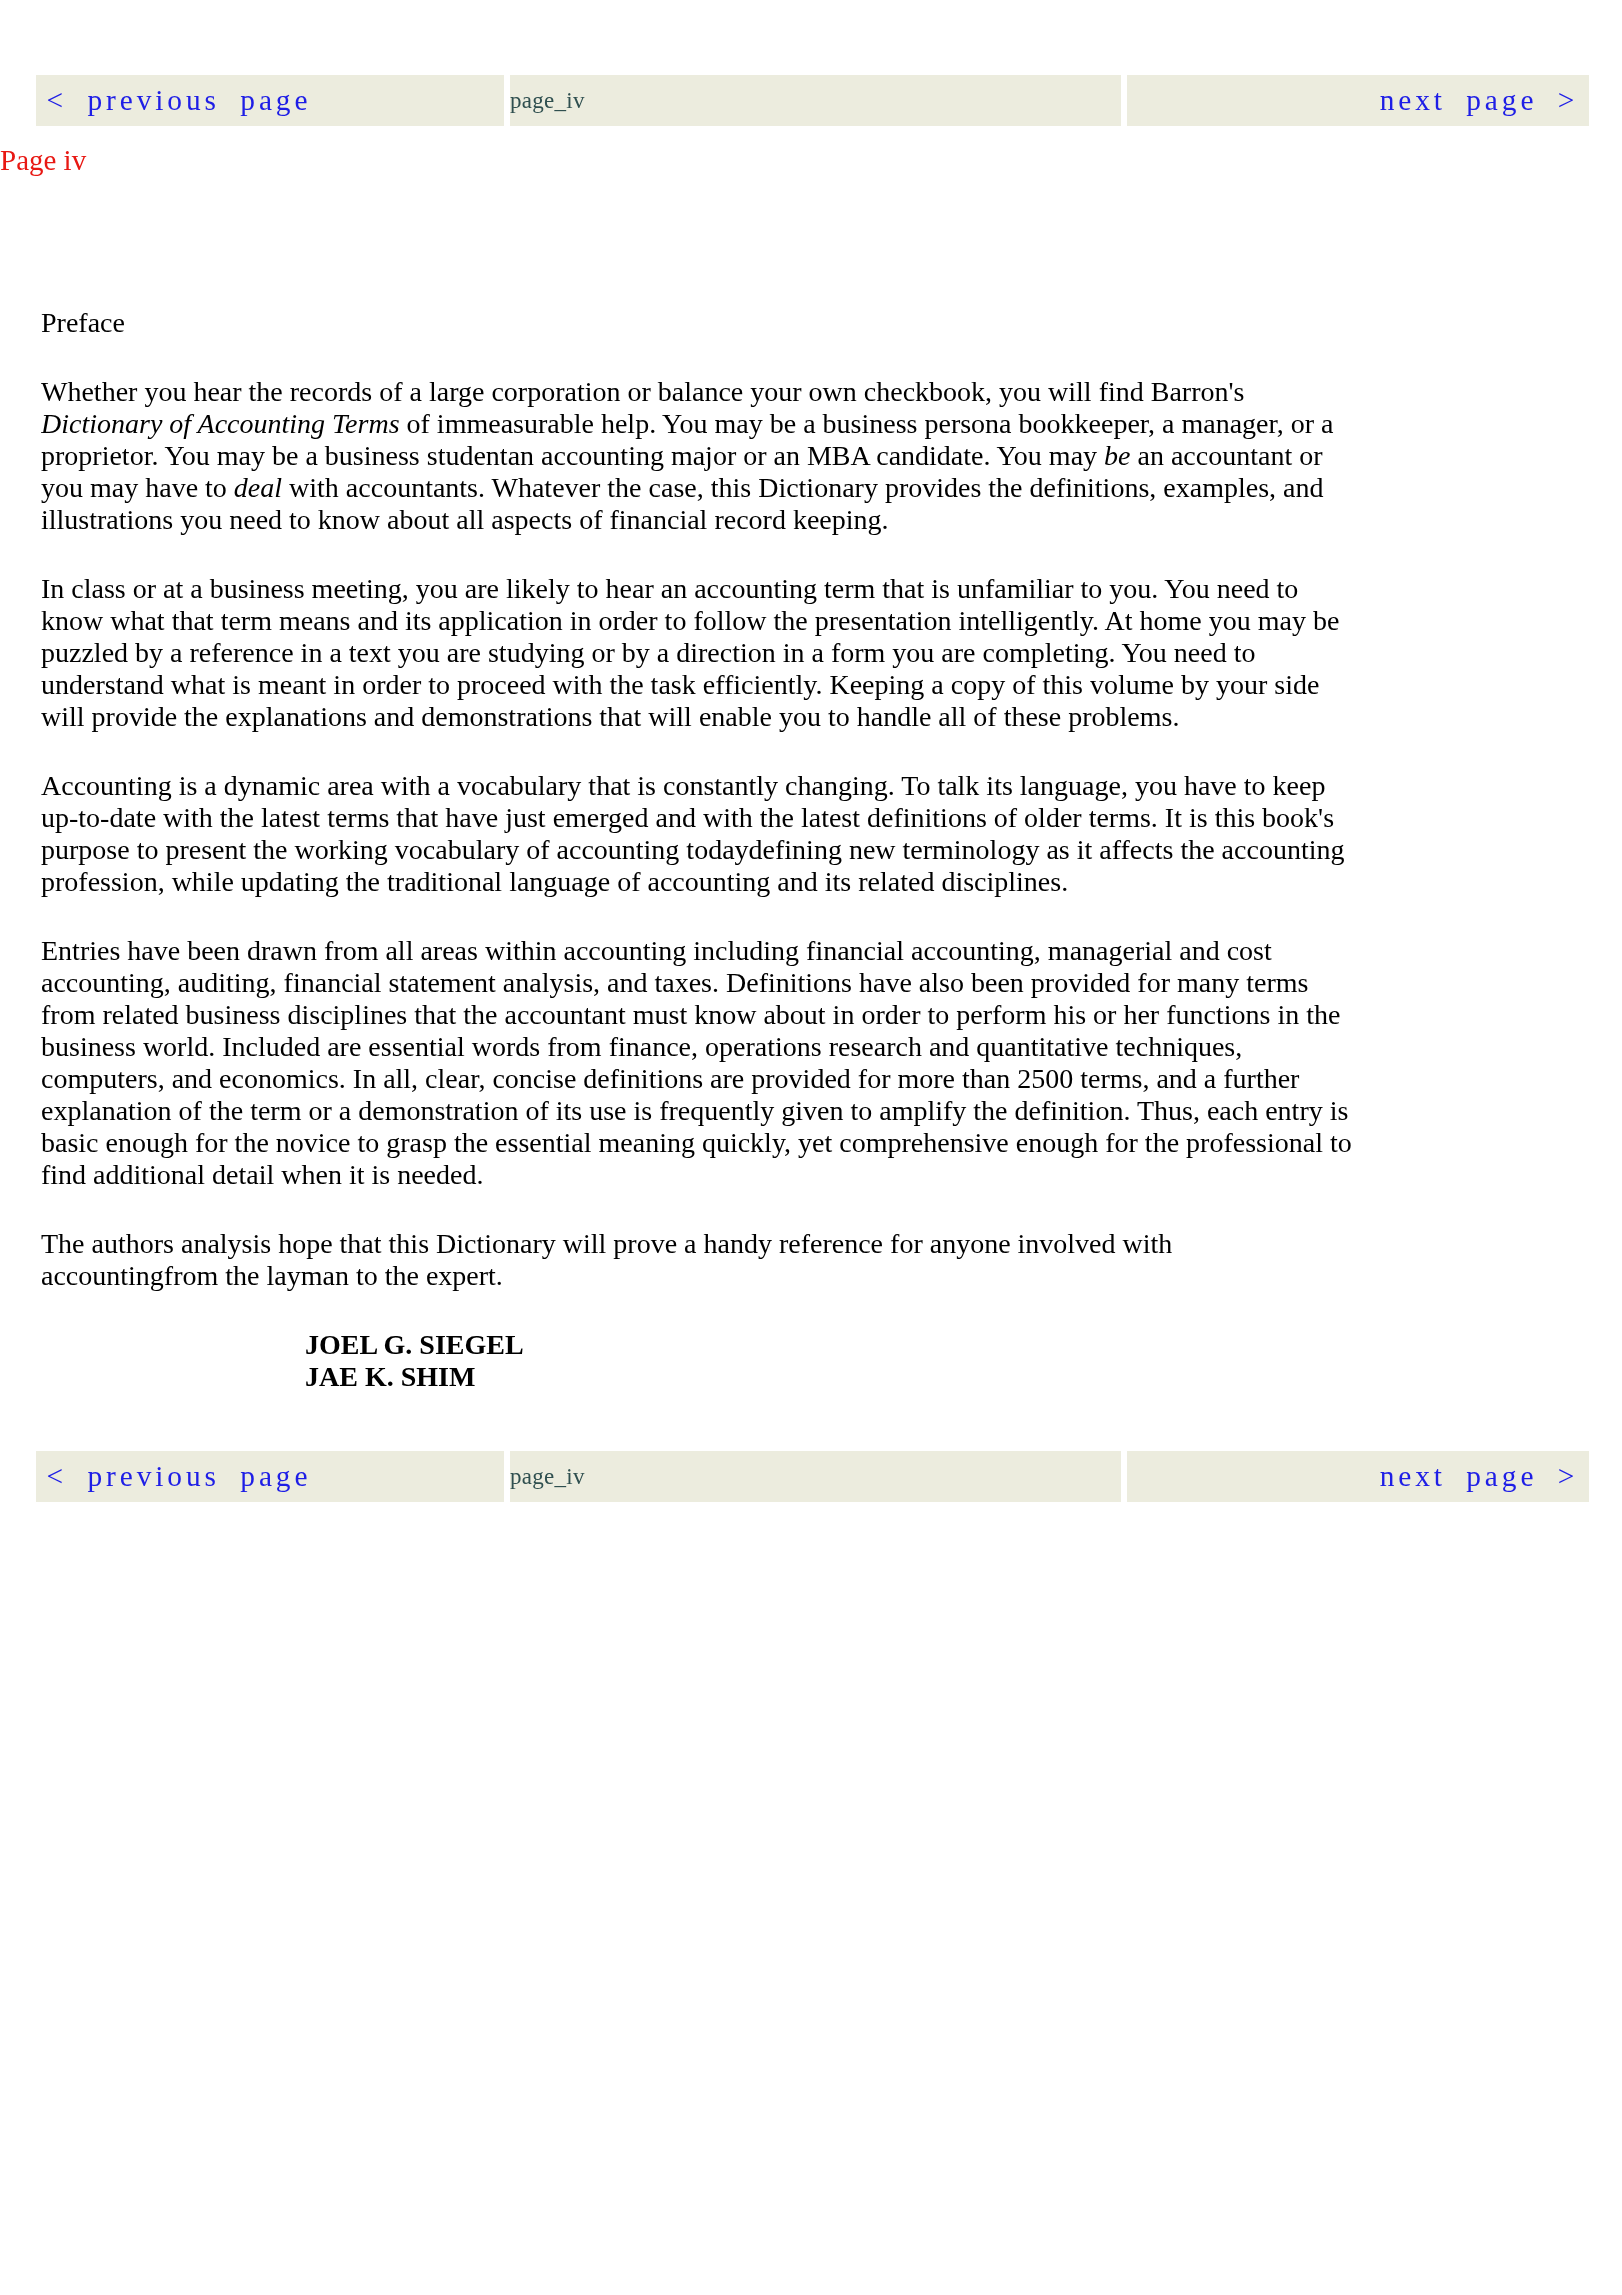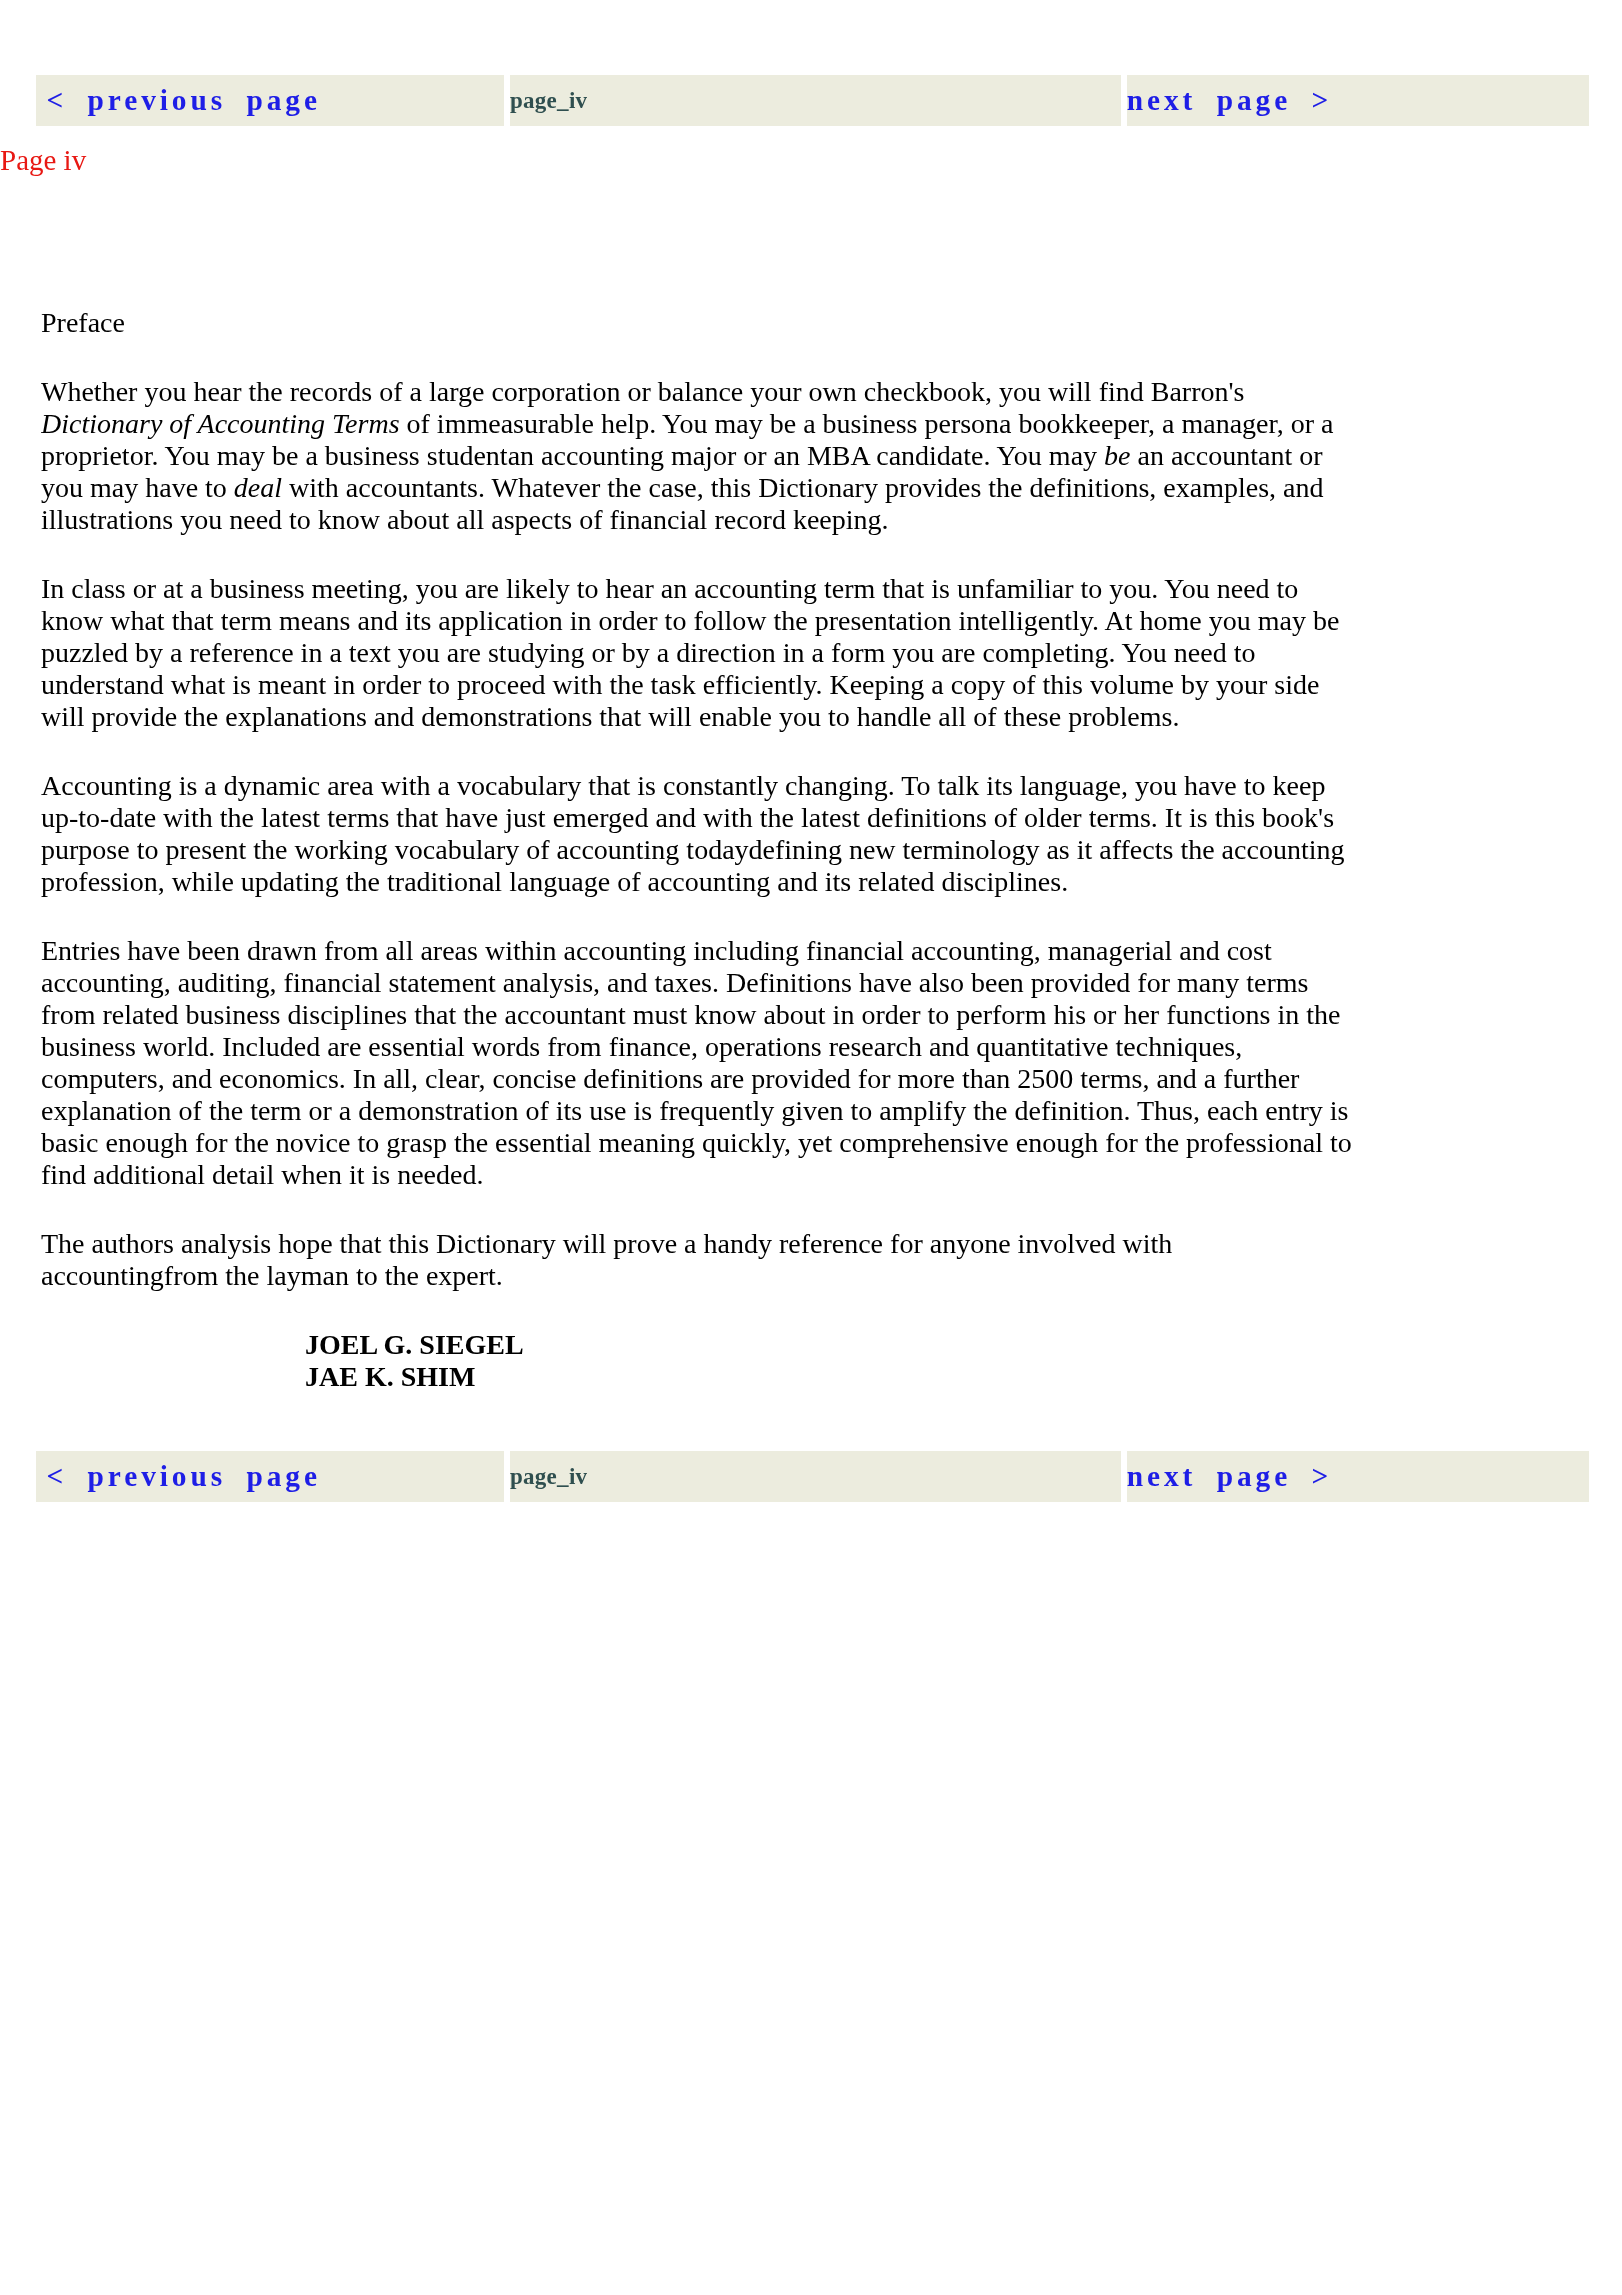--- a/index.html
+++ b/index.html
@@ -24,21 +24,21 @@
     display: flex;
     gap: 5.9px;
     margin-left: 36px;
     width: 1554px;
     height: 51px;
   }
   .navbar .cell {
     background: var(--nav-bg);
     height: 51px;
     line-height: 51px;
-    font-weight: bold;
+    font-weight: normal;
     font-size: 29.4px;
     overflow: hidden;
   }
   .cell.prev {
     width: 468px;
     color: var(--link-blue);
     letter-spacing: 3.9px;
     word-spacing: 9.2px;
     padding-left: 10.5px;
   }
@@ -47,20 +47,21 @@
     color: var(--page-label);
     text-align: left;
     font-size: 23px;
     letter-spacing: 0.3px;
   }
   .cell.next {
     width: 462px;
     color: var(--link-blue);
     letter-spacing: 3.9px;
     word-spacing: 9.2px;
+    text-align: right;
     padding-right: 10.5px;
   }
   .navbar.bottom { margin-top: 58px; }
 
   .page-indicator {
     margin-top: 17.7px;
     margin-right: 32px;
     text-align: left;
     font-size: 29px;
     line-height: 32px;

